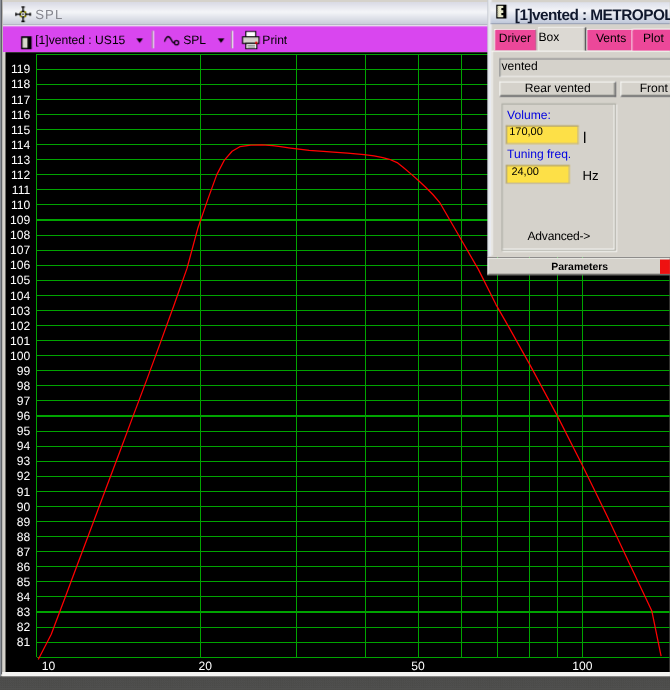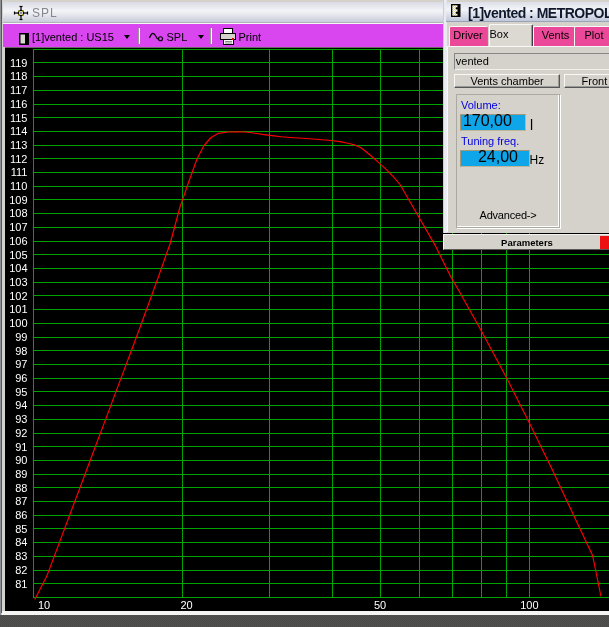--- a/index.html
+++ b/index.html
@@ -38,22 +38,22 @@
         border-top:1px solid #f8f8f6;border-left:1px solid #f8f8f6}
   .fld{position:absolute;background:#d5d2cb;border:1px solid #848688;
        border-bottom-color:#f0f0ee;border-right-color:#f0f0ee;font-size:11px;color:#000}
   .btn{position:absolute;background:#d5d2cb;border:1px solid #55555a;
        border-top-color:#f8f8f6;border-left-color:#f8f8f6;
        box-shadow:inset -1px -1px 0 #9a9a94;font-size:11px;color:#000;text-align:center}
   .grp{position:absolute;left:456px;top:94px;width:104.4px;height:133.5px;
        border:1px solid #aaaaa2;box-shadow:inset -1px -1px 0 #fdfdfb,1px 1px 0 #fdfdfb}
   .blue{position:absolute;font-size:11px;color:#0000e0;transform:translateZ(0)}
   .tab i,.btn i,.inp i,.fld i{display:block;font-style:normal;transform:translateZ(0)}
-  .inp{position:absolute;background:#0ea5e9;border:1px solid #a49878;
-       border-bottom-color:#c0b494;border-right-color:#c0b494;font-size:16px;color:#000}
+  .inp{position:absolute;background:#fde047;border:1px solid #a49878;
+       border-bottom-color:#c0b494;border-right-color:#c0b494;font-size:10px;color:#000}
   .blk{position:absolute;font-size:11px;color:#000;transform:translateZ(0)}
   .pbar{position:absolute;left:443px;top:233.5px;width:166px;height:16.5px;background:#d5d2cb;
         border-top:1px solid #f4f4f2;border-left:1px solid #f4f4f2;border-bottom:1px solid #585854}
   .pbar .pt{position:absolute;left:0;top:2px;width:166px;text-align:center;
             font-size:9.5px;font-weight:bold;color:#000;transform:translateZ(0)}
   .pbar .red{position:absolute;left:156px;top:1.5px;width:10px;height:13px;background:#ee1111}
 </style>
 </head>
 <body>
 <div class="under"></div>
@@ -239,33 +239,33 @@
     <i>Vents</i>
   </div>
 <div class="tab" style="left:574px;top:26px;width:40px;height:19.5px;line-height:17px">
     <i>Plot</i>
   </div>
 <div class="pane"></div>
 <div class="fld" style="left:453.8px;top:52.6px;width:186px;height:17.2px;line-height:14px;padding-left:1px">
     <i>vented</i>
   </div>
 <div class="btn" style="left:453.8px;top:73.8px;width:106.6px;height:14.6px;line-height:12px">
-    <i>Vents chamber</i>
+    <i>Rear vented</i>
   </div>
 <div class="btn" style="left:564.4px;top:73.8px;width:60px;height:14.6px;line-height:12px">
     <i>Front</i>
   </div>
 <div class="grp"></div>
 <div class="blue" style="left:461px;top:98.5px">Volume:</div>
 <div class="inp" style="left:459.9px;top:113.8px;width:66.1px;height:17.2px;line-height:12.5px;padding-left:2px">
     <i>170,00</i>
   </div>
 <div class="blk" style="left:530px;top:116.5px;font-size:14px">l</div>
 <div class="blue" style="left:461px;top:135px">Tuning freq.</div>
-<div class="inp" style="left:459.9px;top:149.5px;width:70px;height:17.2px;line-height:12.5px;padding-left:17px">
+<div class="inp" style="left:459.9px;top:149.5px;width:58px;height:17.2px;line-height:12.5px;padding-left:4px">
     <i>24,00</i>
   </div>
 <div class="blk" style="left:529.5px;top:152.5px;font-size:12px">Hz</div>
 <div class="blk" style="left:479.5px;top:208.5px;letter-spacing:-0.2px">Advanced-&gt;</div>
 <div class="pbar">
   <div class="pt">Parameters</div>
   <div class="red"></div>
 </div>
 <div class="desk"></div>
 

